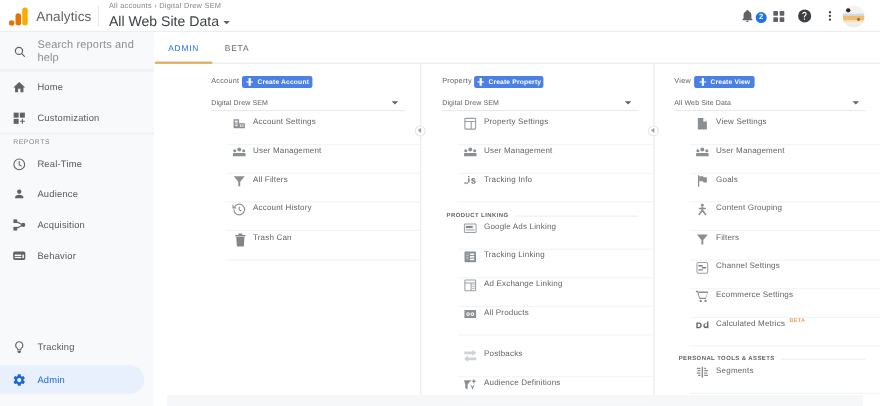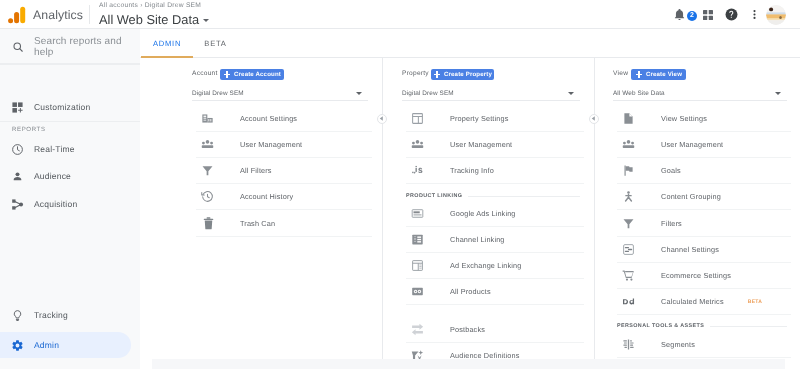--- a/index.html
+++ b/index.html
@@ -64,22 +64,22 @@
   .plus:after{left:0.8px;top:3.3px;width:6.4px;height:1.4px;}
   .createlbl{font-size:6.1px;color:#fff;font-weight:700;letter-spacing:.15px;white-space:nowrap;}
 
   .selectrow{position:absolute;left:0;top:28px;width:100%;display:flex;align-items:center;
              justify-content:space-between;border-bottom:1px solid #e8eaed;height:15px;box-sizing:border-box;}
   .selectval{font-size:6.4px;color:#5f6368;letter-spacing:.1px;}
   .selcaret{width:0;height:0;border-left:3.2px solid transparent;border-right:3.2px solid transparent;
             border-top:3.6px solid #5f6368;margin-right:6px;}
 
   .itemlist{position:absolute;left:0;top:0;width:100%;}
-  .item{position:absolute;left:4px;height:26px;display:flex;align-items:center;
-        border-bottom:1px solid #f1f3f4;box-sizing:border-box;gap:20px;}
+  .item{position:absolute;left:14px;height:26px;display:flex;align-items:flex-start;
+        border-bottom:1px solid #f1f3f4;box-sizing:border-box;}
   .itemicon{width:19px;flex:0 0 19px;display:flex;align-items:center;justify-content:flex-start;
             margin-left:5px;}
   .itemlabel{font-size:7.3px;color:#5f6368;letter-spacing:.15px;white-space:nowrap;}
   .ibadge{font-size:5px;color:#eda05c;letter-spacing:.3px;margin-left:4px;font-weight:700;}
   .itemsect{position:absolute;left:0;height:10px;display:flex;align-items:center;}
   .sectlbl{font-size:5.4px;color:#5f6368;letter-spacing:.4px;font-weight:700;white-space:nowrap;margin-left:4px;}
   .sectrule{flex:1;height:1px;background:#eceef0;margin-left:6px;}
 
   .vdivider{position:absolute;top:0;width:1px;height:311px;background:#e8eaed;}
   .collapse{position:absolute;width:10px;height:10px;border-radius:50%;background:#fff;
@@ -182,20 +182,28 @@
     <div class="searchrow">
       <span class="searchicon">
         <svg width="12" height="12" viewBox="0 0 24 24" fill="none" stroke="#5f6368" stroke-width="2.2">
           <circle cx="10.5" cy="10.5" r="6.5"></circle>
             <line x1="15.4" y1="15.4" x2="20.5" y2="20.5" stroke-linecap="round"></line>
         </svg>
       </span>
       <span class="searchph">Search reports and help</span>
     </div>
     <div class="navlist">
+        <div class="navitem" style="top:37px">
+          <span class="navicon">
+            <svg width="13" height="13" viewBox="0 0 24 24" fill="#5f6368">
+              <path d="M10 20v-6h4v6h5v-8h3L12 3 2 12h3v8z"></path>
+            </svg>
+          </span>
+          <span class="navlabel">Home</span>
+        </div>
         <div class="navitem" style="top:65px">
           <span class="navicon">
             <svg width="13" height="13" viewBox="0 0 24 24" fill="#5f6368">
               <rect x="2.6" y="2.6" width="8.4" height="8.4"></rect>
               <rect x="13" y="2.6" width="8.4" height="8.4"></rect>
               <rect x="2.6" y="13" width="8.4" height="8.4"></rect>
               <path d="M16.4 13h1.8v3.2h3.2v1.8h-3.2v3.2h-1.8v-3.2h-3.2v-1.8h3.2z"></path>
             </svg>
           </span>
           <span class="navlabel">Customization</span>
@@ -221,20 +229,31 @@
         <div class="navitem" style="top:162px">
           <span class="navicon">
             <svg width="13" height="13" viewBox="0 0 24 24">
               <rect x="2.2" y="2.6" width="6.2" height="6.2" fill="#5f6368"></rect>
               <rect x="2.2" y="15.2" width="6.2" height="6.2" fill="#5f6368"></rect>
               <circle cx="18.6" cy="12" r="3.6" fill="#5f6368"></circle>
               <path d="M7 6.4 L16.6 11.2 M7 17.8 L16.6 13" stroke="#5f6368" stroke-width="2" fill="none"></path>
             </svg>
           </span>
           <span class="navlabel">Acquisition</span>
+        </div>
+        <div class="navitem" style="top:190px">
+          <span class="navicon">
+            <svg width="13" height="13" viewBox="0 0 24 24">
+              <rect x="1.8" y="5" width="20.4" height="14" rx="2.6" fill="#5f6368"></rect>
+              <rect x="4.4" y="10" width="11" height="2.6" fill="#fff"></rect>
+              <rect x="4.4" y="14" width="11" height="2" fill="#fff"></rect>
+              <rect x="17.4" y="10" width="2.4" height="6" fill="#fff"></rect>
+            </svg>
+          </span>
+          <span class="navlabel">Behavior</span>
         </div>
         <div class="navitem" style="top:273px">
           <span class="navicon">
             <svg width="13" height="13" viewBox="0 0 24 24" fill="none" stroke="#5f6368" stroke-width="1.8">
               <path d="M12 3a6 6 0 0 0-3.6 10.8c.6.5 1 1.2 1 2v.7h5.2v-.7c0-.8.4-1.5 1-2A6 6 0 0 0 12 3z"></path>
               <path d="M9.8 19.2h4.4M10.6 21.2h2.8" stroke-linecap="round"></path>
             </svg>
           </span>
           <span class="navlabel">Tracking</span>
         </div>
@@ -389,21 +408,21 @@
                   <rect x="2.4" y="3" width="19.2" height="18" rx="1.2" fill="#8a8f94"></rect>
                   <rect x="11.6" y="6.4" width="7" height="2.6" fill="#fff"></rect>
                   <rect x="11.6" y="10.7" width="7" height="2.6" fill="#fff"></rect>
                   <rect x="11.6" y="15" width="7" height="2.6" fill="#fff"></rect>
                   <rect x="5.4" y="6.4" width="4" height="1.1" fill="#d3d5d8"></rect>
                   <rect x="5.4" y="9.2" width="4" height="1.1" fill="#d3d5d8"></rect>
                   <rect x="5.4" y="12" width="4" height="1.1" fill="#d3d5d8"></rect>
                   <rect x="5.4" y="14.8" width="4" height="1.1" fill="#d3d5d8"></rect>
                 </svg>
               </span>
-              <span class="itemlabel">Channel Linking</span>
+              <span class="itemlabel">Tracking Linking</span>
             </div>
             <div class="item" style="top:195px;width:178px;">
               <span class="itemicon">
                 <svg width="13" height="13" viewBox="0 0 24 24" fill="none" stroke="#9aa0a6" stroke-width="1.8">
                   <rect x="3" y="3" width="18" height="18" rx="1"></rect>
                   <path d="M3 7.8h18M13.4 7.8v13.2"></path>
                   <path d="M15.4 11h4M15.4 14h4M15.4 17h4" stroke-width="1.2"></path>
                 </svg>
               </span>
               <span class="itemlabel">Ad Exchange Linking</span>

